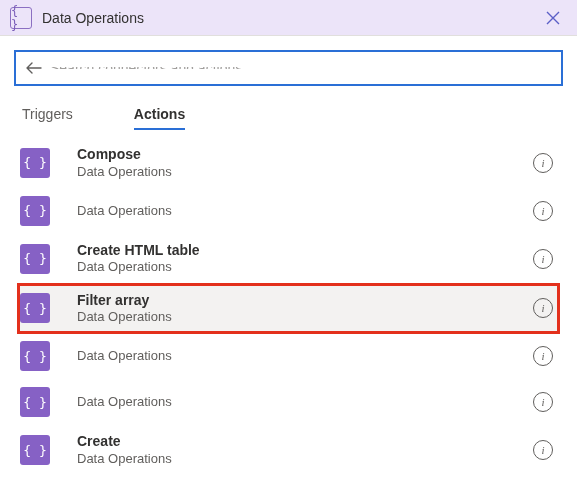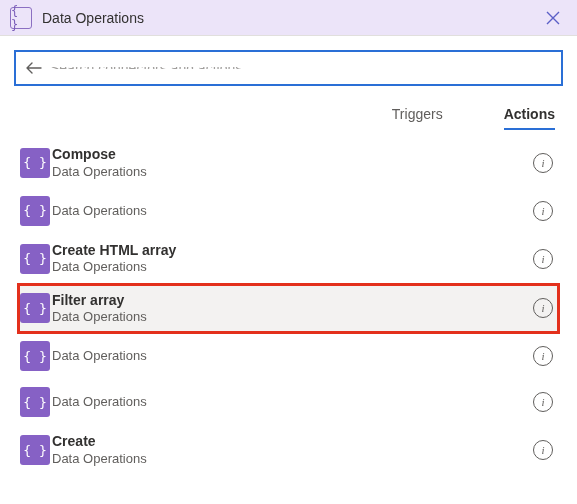--- a/index.html
+++ b/index.html
@@ -70,21 +70,20 @@
     font-size: 14px;
     color: #323130;
     font-family: inherit;
   }
   .search-input::placeholder { color: #a19f9d; }
   .tabs {
     display: flex;
     gap: 28px;
     padding: 14px 22px 0 22px;
     border-bottom: none;
-    justify-content: flex-end;
   }
   .tab {
     padding-bottom: 8px;
     cursor: pointer;
     color: #605e5c;
     font-size: 14px;
     position: relative;
   }
   .tab.active {
     color: #323130;
@@ -121,21 +120,21 @@
     width: 30px; height: 30px;
     border-radius: 3px;
     background: #8661c5;
     display: flex; align-items: center; justify-content: center;
     color: #fff;
     font-family: monospace;
     font-size: 13px;
     flex-shrink: 0;
   }
   .action-text {
-    margin-left: 2px;
+    margin-left: 27px;
     flex: 1;
     line-height: 1.25;
   }
   .action-name {
     font-weight: 600;
     font-size: 14px;
     color: #323130;
   }
   .action-sub {
     font-size: 13px;
@@ -199,21 +198,21 @@
       <div class="action-row">
         <div class="action-icon">{ }</div>
         <div class="action-text">
           <div class="action-sub">Data Operations</div>
         </div>
         <div class="info-btn">i</div>
       </div>
       <div class="action-row">
         <div class="action-icon">{ }</div>
         <div class="action-text">
-          <div class="action-name">Create HTML array</div>
+          <div class="action-name">Create HTML table</div>
           <div class="action-sub">Data Operations</div>
         </div>
         <div class="info-btn">i</div>
       </div>
       <div class="action-row selected highlighted">
         <div class="action-icon">{ }</div>
         <div class="action-text">
           <div class="action-name">Filter array</div>
           <div class="action-sub">Data Operations</div>
         </div>

